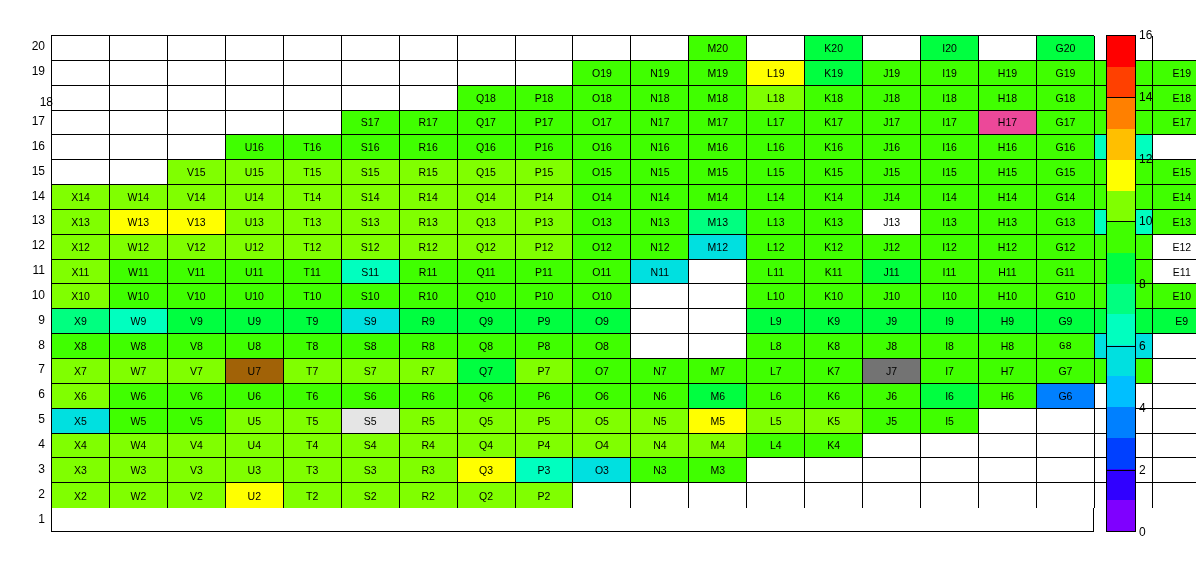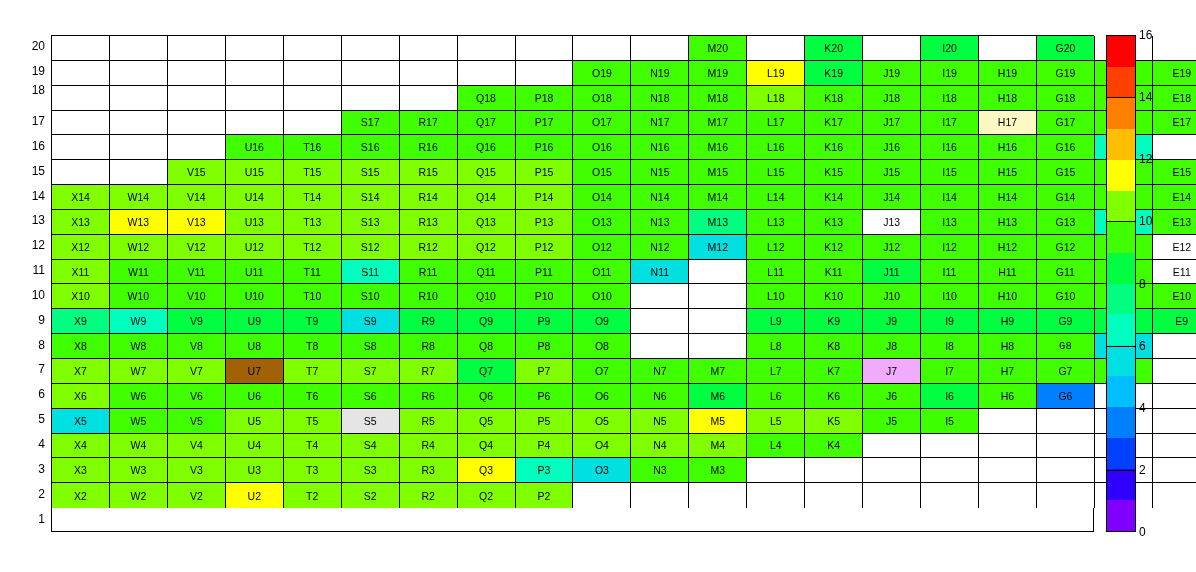--- a/index.html
+++ b/index.html
@@ -104,21 +104,21 @@
           <div class="cell" style="background: rgb(64, 255, 0);">R17</div>
           <div class="cell" style="background: rgb(64, 255, 0);">Q17</div>
           <div class="cell" style="background: rgb(64, 255, 0);">P17</div>
           <div class="cell" style="background: rgb(64, 255, 0);">O17</div>
           <div class="cell" style="background: rgb(64, 255, 0);">N17</div>
           <div class="cell" style="background: rgb(64, 255, 0);">M17</div>
           <div class="cell" style="background: rgb(64, 255, 0);">L17</div>
           <div class="cell" style="background: rgb(64, 255, 0);">K17</div>
           <div class="cell" style="background: rgb(64, 255, 0);">J17</div>
           <div class="cell" style="background: rgb(64, 255, 0);">I17</div>
-          <div class="cell" style="background: #fef9c3;">H17</div>
+          <div class="cell" style="background: #ec4899;">H17</div>
           <div class="cell" style="background: rgb(64, 255, 0);">G17</div>
           <div class="cell" style="background: rgb(64, 255, 0);">F17</div>
           <div class="cell" style="background: rgb(64, 255, 0);">E17</div>
         </div>
         <div class="row">
           <div class="cell empty"></div>
           <div class="cell empty"></div>
           <div class="cell empty"></div>
           <div class="cell" style="background: rgb(64, 255, 0);">U16</div>
           <div class="cell" style="background: rgb(64, 255, 0);">T16</div>
@@ -322,21 +322,21 @@
           <div class="cell" style="background: rgb(128, 255, 0);">T7</div>
           <div class="cell" style="background: rgb(128, 255, 0);">S7</div>
           <div class="cell" style="background: rgb(128, 255, 0);">R7</div>
           <div class="cell" style="background: rgb(0, 255, 64);">Q7</div>
           <div class="cell" style="background: rgb(128, 255, 0);">P7</div>
           <div class="cell" style="background: rgb(64, 255, 0);">O7</div>
           <div class="cell" style="background: rgb(64, 255, 0);">N7</div>
           <div class="cell" style="background: rgb(64, 255, 0);">M7</div>
           <div class="cell" style="background: rgb(64, 255, 0);">L7</div>
           <div class="cell" style="background: rgb(64, 255, 0);">K7</div>
-          <div class="cell" style="background: #f0abfc;">J7</div>
+          <div class="cell" style="background: #737373;">J7</div>
           <div class="cell" style="background: rgb(64, 255, 0);">I7</div>
           <div class="cell" style="background: rgb(64, 255, 0);">H7</div>
           <div class="cell" style="background: rgb(64, 255, 0);">G7</div>
           <div class="cell" style="background: rgb(64, 255, 0);">F7</div>
           <div class="cell empty"></div>
         </div>
         <div class="row">
           <div class="cell" style="background: rgb(128, 255, 0);">X6</div>
           <div class="cell" style="background: rgb(64, 255, 0);">W6</div>
           <div class="cell" style="background: rgb(64, 255, 0);">V6</div>
@@ -443,21 +443,21 @@
           <div class="cell empty"></div>
           <div class="cell empty"></div>
           <div class="cell empty"></div>
           <div class="cell empty"></div>
           <div class="cell empty"></div>
         </div>
       </div>
     <div id="ylabels">
         <div class="ylab" style="top: 4.425px; left: -50px;">20</div>
         <div class="ylab" style="top: 29.275px; left: -50px;">19</div>
-        <div class="ylab" style="top: 48px; left: -50px;">18</div>
+        <div class="ylab" style="top: 60px; left: -50px; padding-left: 8px;">18</div>
         <div class="ylab" style="top: 78.975px; left: -50px;">17</div>
         <div class="ylab" style="top: 103.825px; left: -50px;">16</div>
         <div class="ylab" style="top: 128.675px; left: -50px;">15</div>
         <div class="ylab" style="top: 153.525px; left: -50px;">14</div>
         <div class="ylab" style="top: 178.375px; left: -50px;">13</div>
         <div class="ylab" style="top: 203.225px; left: -50px;">12</div>
         <div class="ylab" style="top: 228.075px; left: -50px;">11</div>
         <div class="ylab" style="top: 252.925px; left: -50px;">10</div>
         <div class="ylab" style="top: 277.775px; left: -50px;">9</div>
         <div class="ylab" style="top: 302.625px; left: -50px;">8</div>

